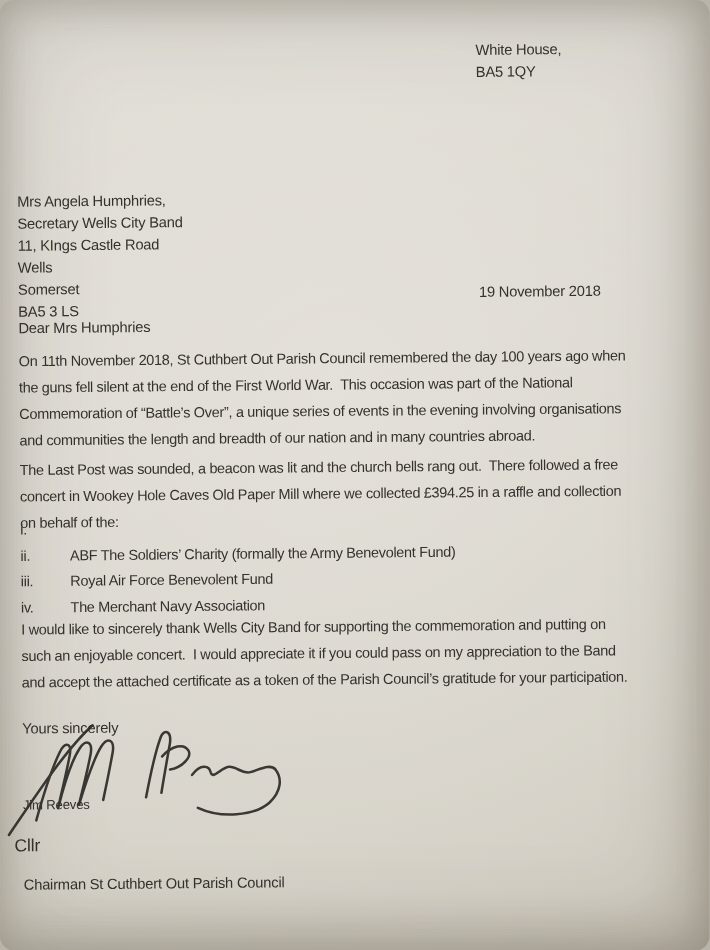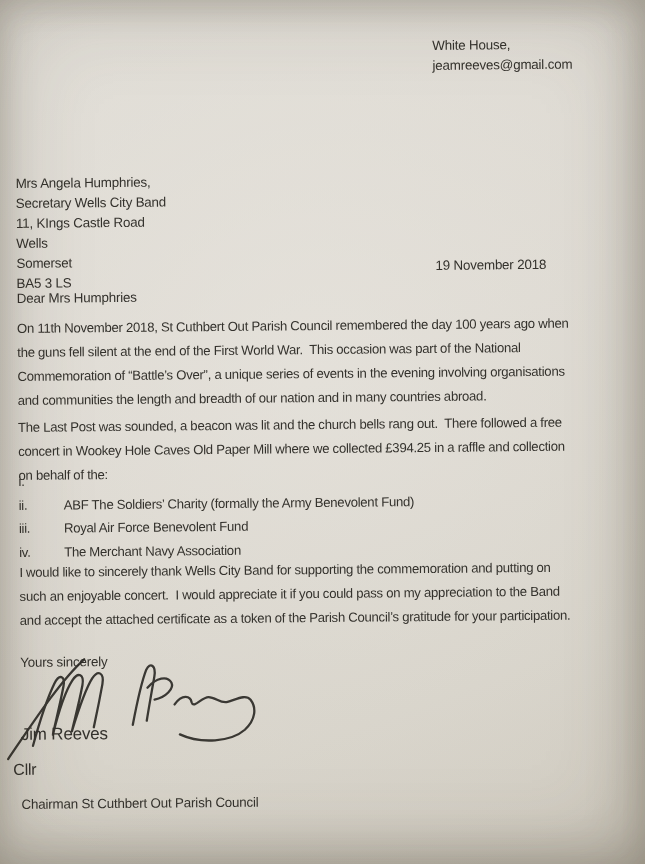--- a/index.html
+++ b/index.html
@@ -9,20 +9,21 @@
     font-family: "Liberation Sans", "DejaVu Sans", sans-serif;
     overflow: hidden;
   }
   .photo-frame {
     position: relative;
     width: 645px; height: 864px;
     overflow: hidden;
     background:
       radial-gradient(ellipse 120% 90% at 48% 42%, rgba(235,232,226,0.55), rgba(0,0,0,0) 70%),
       linear-gradient(160deg, #e0ddd6 0%, #dbd7cf 45%, #d5d1c7 78%, #cfcabf 100%);
+    border-radius: 13px;
   }
   .tilt {
     position: absolute;
     left: 0; top: 0; width: 645px; height: 864px;
     transform: rotate(-0.55deg);
     transform-origin: 50% 50%;
     color: #34322d;
   }
   .line { white-space: pre; }
   .addr { font-size: 13.4px; letter-spacing: -0.2px; line-height: 19.6px; }
@@ -32,42 +33,42 @@
   .date      { position: absolute; left: 437px; top: 259px; font-size: 13.4px; letter-spacing: -0.2px; }
   .salutation{ position: absolute; left: 18px;  top: 288px; font-size: 13.4px; letter-spacing: -0.2px; }
   .para-1 { position: absolute; left: 18px; top: 314px; }
   .para-2 { position: absolute; left: 18px; top: 413px; }
   .charity-list { position: absolute; left: 18px; top: 467px; font-size: 13.2px; letter-spacing: -0.3px; line-height: 23.6px; }
   .charity-list .row { display: flex; }
   .charity-list .numeral { width: 45px; flex: 0 0 45px; }
   .para-3 { position: absolute; left: 18px; top: 558px; }
   .valediction { position: absolute; left: 18px; top: 652px; font-size: 13.4px; letter-spacing: -0.2px; }
   .signature-svg { position: absolute; left: 2px; top: 646px; }
-  .signer-name  { position: absolute; left: 18px; top: 722px; font-size: 17px; letter-spacing: -0.2px; }
+  .signer-name  { position: absolute; left: 18px; top: 722px; font-size: 12px; letter-spacing: -0.2px; }
   .signer-title { position: absolute; left: 10px; top: 758px; font-size: 16px; letter-spacing: -0.2px; }
   .signer-role  { position: absolute; left: 18px; top: 794px; font-size: 13.4px; letter-spacing: -0.2px; }
   .vignette {
     position: absolute; left: 0; top: 0; width: 645px; height: 864px;
     pointer-events: none;
     box-shadow:
       inset 0 0 95px rgba(74, 66, 52, 0.22),
       inset 0 -16px 40px rgba(74, 66, 52, 0.16),
       inset 0 10px 26px rgba(74, 66, 52, 0.10),
       inset -20px 0 45px rgba(74, 66, 52, 0.10);
   }
 </style>
 </head>
 <body>
 
 <div class="photo-frame">
   <div class="tilt">
 
     <div class="sender addr">
       <div class="line">White House,</div>
-      <div class="line">jeamreeves@gmail.com</div>
+      <div class="line">BA5 1QY</div>
     </div>
 
     <div class="recipient addr">
       <div class="line">Mrs Angela Humphries,</div>
       <div class="line">Secretary Wells City Band</div>
       <div class="line">11, KIngs Castle Road</div>
       <div class="line">Wells</div>
       <div class="line">Somerset</div>
       <div class="line">BA5 3 LS</div>
     </div>

